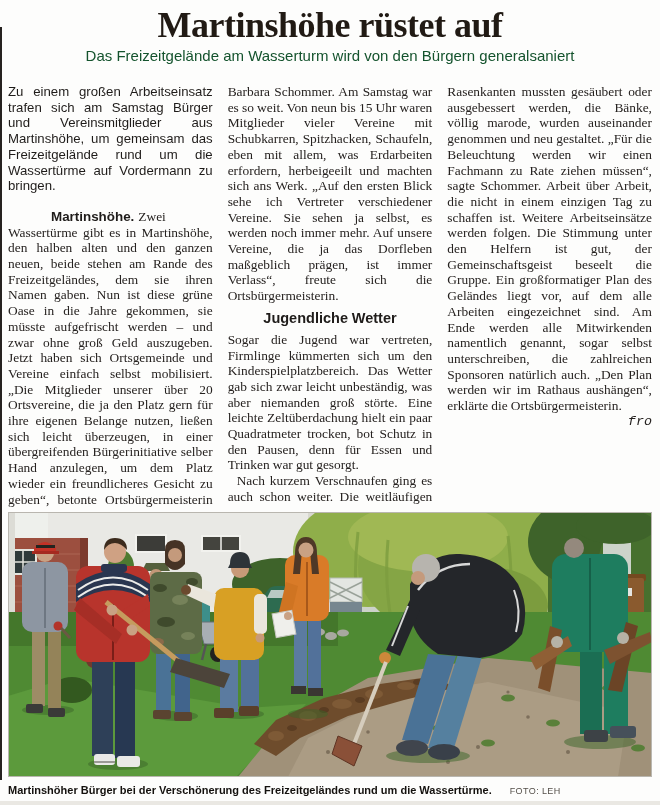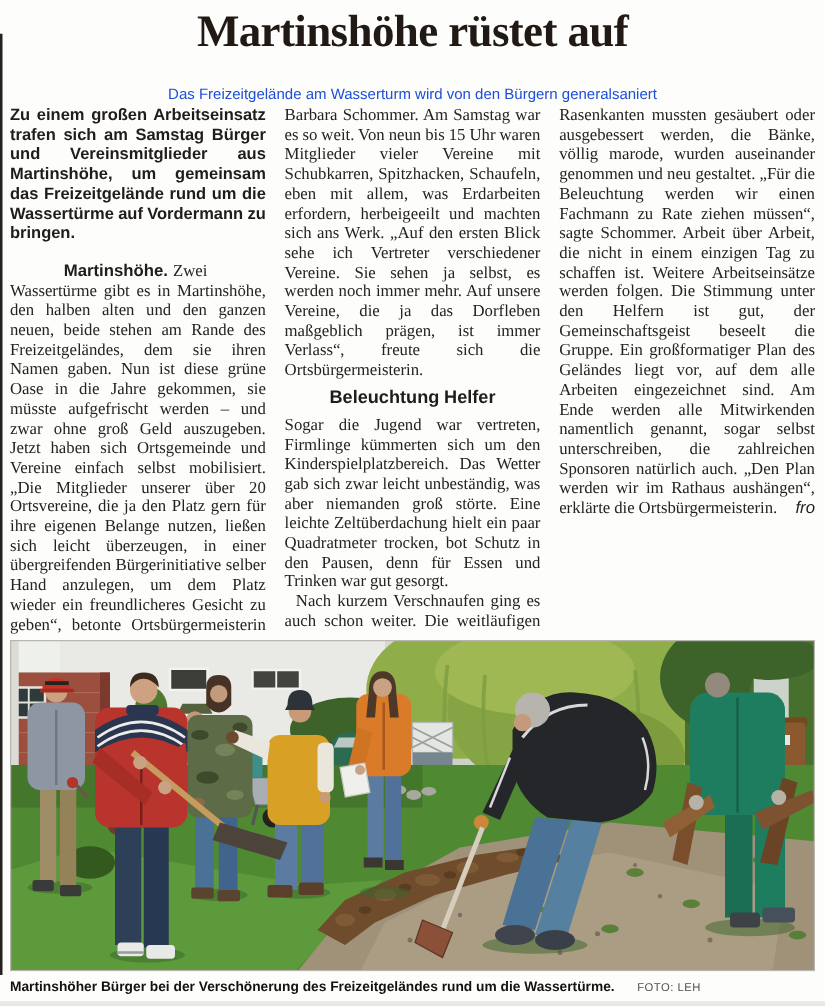--- a/index.html
+++ b/index.html
@@ -15,41 +15,41 @@
     position:relative;width:660px;height:805px;background:#fdfdfc;overflow:hidden;
     font-family:"Liberation Serif",serif;color:#211d19;
   }
   .left-rule{position:absolute;left:0;top:27px;width:2px;height:753px;background:#262220;}
   .header{position:absolute;left:0;top:6px;width:660px;text-align:center;}
   .title{
     font-family:"Liberation Serif",serif;font-weight:bold;font-size:36px;line-height:1.08;
     color:#211a14;letter-spacing:-0.5px;
   }
   .subtitle{
-    margin-top:23px;font-family:"Liberation Sans",sans-serif;font-size:12px;color:#1d4ed8;
+    margin-top:2px;font-family:"Liberation Sans",sans-serif;font-size:15px;color:#14532d;
   }
   .columns{
     position:absolute;left:8px;top:84px;width:644px;height:424px;
     column-count:3;column-gap:15px;column-fill:auto;overflow:hidden;
     font-size:13.4px;line-height:15.7px;text-align:justify;hyphens:auto;
     -webkit-hyphens:auto;word-spacing:-0.2px;
   }
   .intro{
-    font-family:"Liberation Sans",sans-serif;font-weight:bold;font-size:13.2px;
+    font-family:"Liberation Sans",sans-serif;font-weight:normal;font-size:13.2px;
     line-height:15.7px;color:#1f1c1a;margin:0 0 15px 0;
   }
   .bodytext{margin:0;color:#262220;}
   .lead-in{font-family:"Liberation Sans",sans-serif;font-weight:bold;color:#1f1c1a;margin-right:4px;padding-left:43px;}
   .subhead{
     font-family:"Liberation Sans",sans-serif;font-weight:bold;font-size:14.5px;
     line-height:17px;text-align:center;margin:6px 0 5px 0;color:#1f1c1a;
     break-after:avoid;
   }
   .p-indent{text-indent:9px;}
-  .byline{float:right;font-style:italic;font-family:Liberation Sans, sans-serif;}
+  .byline{float:right;font-style:italic;font-family:Liberation Mono, monospace;}
   .photo{position:absolute;left:8px;top:512px;width:644px;height:265px;overflow:hidden;background:#eef0ec;}
   .photo svg{display:block;}
   .caption-row{
     position:absolute;left:8px;top:780px;width:644px;
     font-family:"Liberation Sans",sans-serif;white-space:nowrap;
   }
   .caption{font-weight:bold;font-size:11px;color:#14110e;}
   .credit{font-size:9px;color:#55504a;letter-spacing:0.4px;margin-left:18px;font-weight:normal;}
   .bottom-edge{position:absolute;left:0;top:801px;width:660px;height:4px;background:#eae8e3;}
 </style>
@@ -61,21 +61,21 @@
   <div class="left-rule"></div>
 
   <div class="header">
     <div class="title">Martinshöhe rüstet auf</div>
     <div class="subtitle">Das Freizeitgelände am Wasserturm wird von den Bürgern generalsaniert</div>
   </div>
 
   <div class="columns">
     <p class="intro">Zu einem großen Arbeitseinsatz trafen sich am Samstag Bürger und Vereinsmitglieder aus Martinshöhe, um gemeinsam das Freizeitgelände rund um die Wassertürme auf Vordermann zu bringen.</p>
     <p class="bodytext"><span class="lead-in">Martinshöhe.</span><span>Zwei Wassertürme gibt es in Martinshöhe, den halben alten und den ganzen neuen, beide stehen am Rande des Freizeitgeländes, dem sie ihren Namen gaben. Nun ist diese grüne Oase in die Jahre gekommen, sie müsste aufgefrischt werden – und zwar ohne groß Geld auszugeben. Jetzt haben sich Ortsgemeinde und Vereine einfach selbst mobilisiert. „Die Mitglieder unserer über 20 Ortsvereine, die ja den Platz gern für ihre eigenen Belange nutzen, ließen sich leicht überzeugen, in einer übergreifenden Bürgerinitiative selber Hand anzulegen, um dem Platz wieder ein freundlicheres Gesicht zu geben“, betonte Ortsbürgermeisterin Barbara Schommer. Am Samstag war es so weit. Von neun bis 15 Uhr waren Mitglieder vieler Vereine mit Schubkarren, Spitzhacken, Schaufeln, eben mit allem, was Erdarbeiten erfordern, herbeigeeilt und machten sich ans Werk. „Auf den ersten Blick sehe ich Vertreter verschiedener Vereine. Sie sehen ja selbst, es werden noch immer mehr. Auf unsere Vereine, die ja das Dorfleben maßgeblich prägen, ist immer Verlass“, freute sich die Ortsbürgermeisterin.</span></p>
-    <h2 class="subhead">Beleuchtung Helfer</h2>
+    <h2 class="subhead">Jugendliche Wetter</h2>
     <p class="bodytext">Sogar die Jugend war vertreten, Firmlinge kümmerten sich um den Kinderspielplatzbereich. Das Wetter gab sich zwar leicht unbeständig, was aber niemanden groß störte. Eine leichte Zeltüberdachung hielt ein paar Quadratmeter trocken, bot Schutz in den Pausen, denn für Essen und Trinken war gut gesorgt.</p>
     <p class="bodytext p-indent"><span>Nach kurzem Verschnaufen ging es auch schon weiter. Die weitläufigen Rasenkanten mussten gesäubert oder ausgebessert werden, die Bänke, völlig marode, wurden auseinander genommen und neu gestaltet. „Für die Beleuchtung werden wir einen Fachmann zu Rate ziehen müssen“, sagte Schommer. Arbeit über Arbeit, die nicht in einem einzigen Tag zu schaffen ist. Weitere Arbeitseinsätze werden folgen. Die Stimmung unter den Helfern ist gut, der Gemeinschaftsgeist beseelt die Gruppe. Ein großformatiger Plan des Geländes liegt vor, auf dem alle Arbeiten eingezeichnet sind. Am Ende werden alle Mitwirkenden namentlich genannt, sogar selbst unterschreiben, die zahlreichen Sponsoren natürlich auch. „Den Plan werden wir im Rathaus aushängen“, erklärte die Ortsbürgermeisterin.</span> <span class="byline">fro</span></p>
   </div>
 
   <figure class="photo">
     <svg width="644" height="265" viewBox="0 0 644 265" xmlns="http://www.w3.org/2000/svg">
 
       <rect x="0" y="0" width="644" height="150" fill="#ccd2c9"></rect>
       <rect x="40" y="0" width="300" height="150" fill="var(--wall)"></rect>
       <rect x="300" y="0" width="40" height="140" fill="#d8d8d1"></rect>

